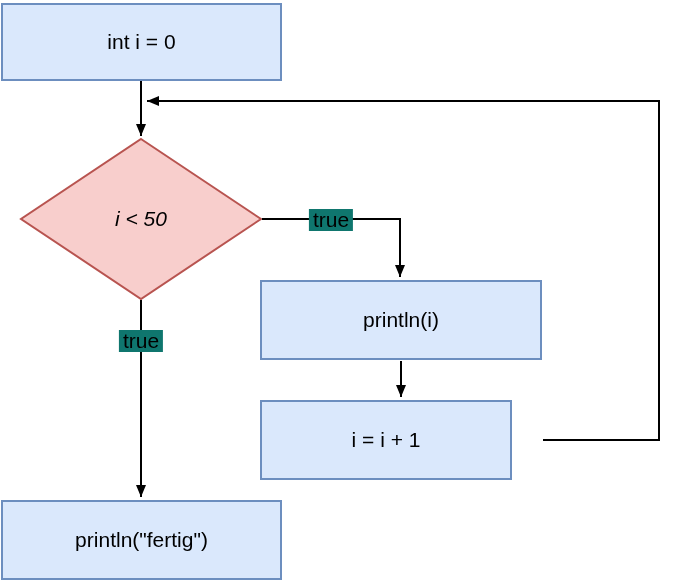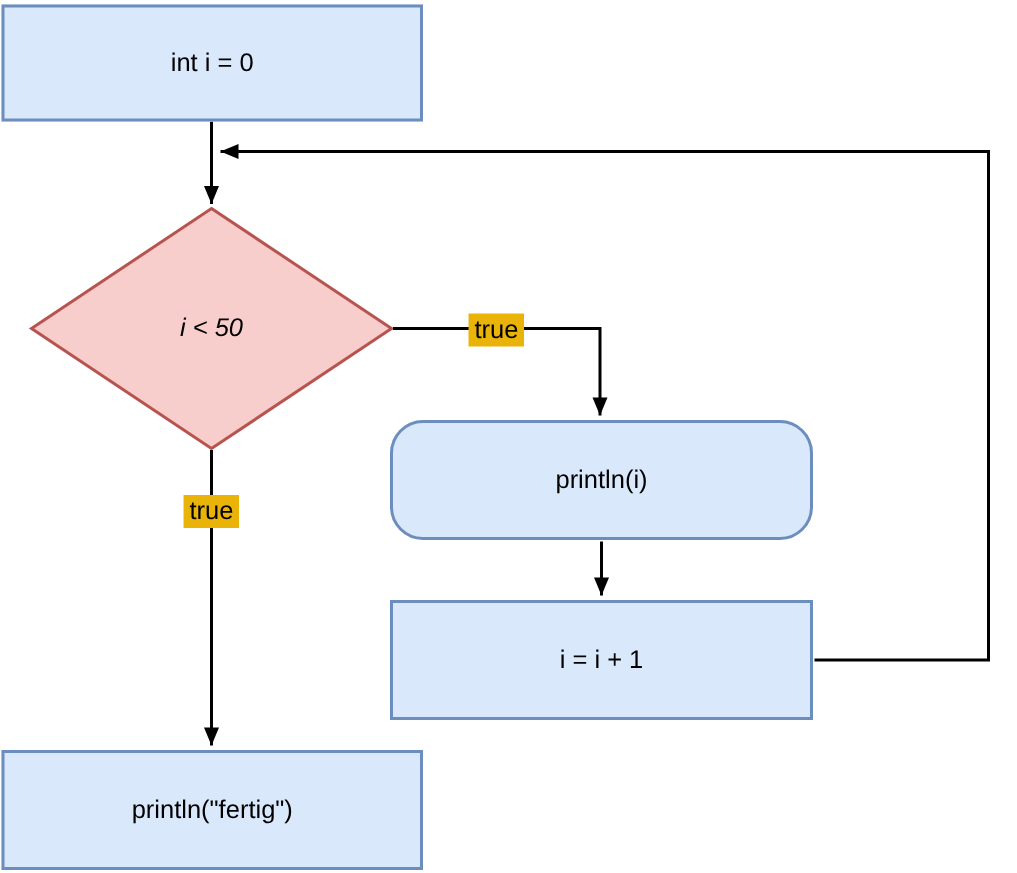--- a/index.html
+++ b/index.html
@@ -2,21 +2,21 @@
 <html style="--process-fill: #dae8fc; --process-border: #6c8ebf; --decision-fill: #f8cecc; --decision-border: #b85450; --line: #000000; --background: #ffffff;"><head>
 <meta charset="utf-8">
 <style>
   html, body { margin: 0; padding: 0; background: #ffffff; }
   .canvas {
     position: relative;
     width: 678px;
     height: 582px;
     background: #ffffff;
     font-family: "Liberation Sans", sans-serif;
-    font-size: 17px;
+    font-size: 21px;
     color: #000000;
     overflow: hidden;
   }
   svg.connectors {
     position: absolute;
     left: 0; top: 0;
     width: 678px; height: 582px;
   }
   .node {
     position: absolute;
@@ -37,21 +37,21 @@
   }
   .edge {
     stroke: var(--line, #000000);
     stroke-width: 2;
     fill: none;
   }
   .arrowhead { fill: var(--line, #000000); }
   .edge-label {
     position: absolute;
     transform: translate(-50%, -50%);
-    background: #eab308;
+    background: #0f766e;
     padding: 0 4px;
     line-height: 22px;
     white-space: nowrap;
   }
   .diamond-label {
     position: absolute;
     transform: translate(-50%, -50%);
     white-space: nowrap;
   }
 </style>
@@ -77,25 +77,25 @@
 
     <path class="edge" d="M 543 440 L 659 440 L 659 101 L 147 101" marker-end="url(#arrow)"></path>
 
     <path class="edge" d="M 141 300 L 141 497" marker-end="url(#arrow)"></path>
   </svg>
 
   <div class="node process" style="left:1px; top:3px; width:281px; height:78px;">
     <span>int i = 0</span>
   </div>
 
-  <div class="node process" style="left:260px; top:280px; width:282px; height:80px;border-radius:22px;">
+  <div class="node process" style="left:260px; top:280px; width:282px; height:80px;">
     <span>println(i)</span>
   </div>
 
-  <div class="node process" style="left:260px; top:400px; width:282px; height:80px;">
+  <div class="node process" style="left:260px; top:400px; width:252px; height:80px;">
     <span>i = i + 1</span>
   </div>
 
   <div class="node process" style="left:1px; top:500px; width:281px; height:80px;">
     <span>println("fertig")</span>
   </div>
 
   <div class="diamond-label" style="left:141px; top:219px;font-style:italic;">i &lt; 50</div>
 
   <div class="edge-label" style="left:331px; top:220px;">true</div>

